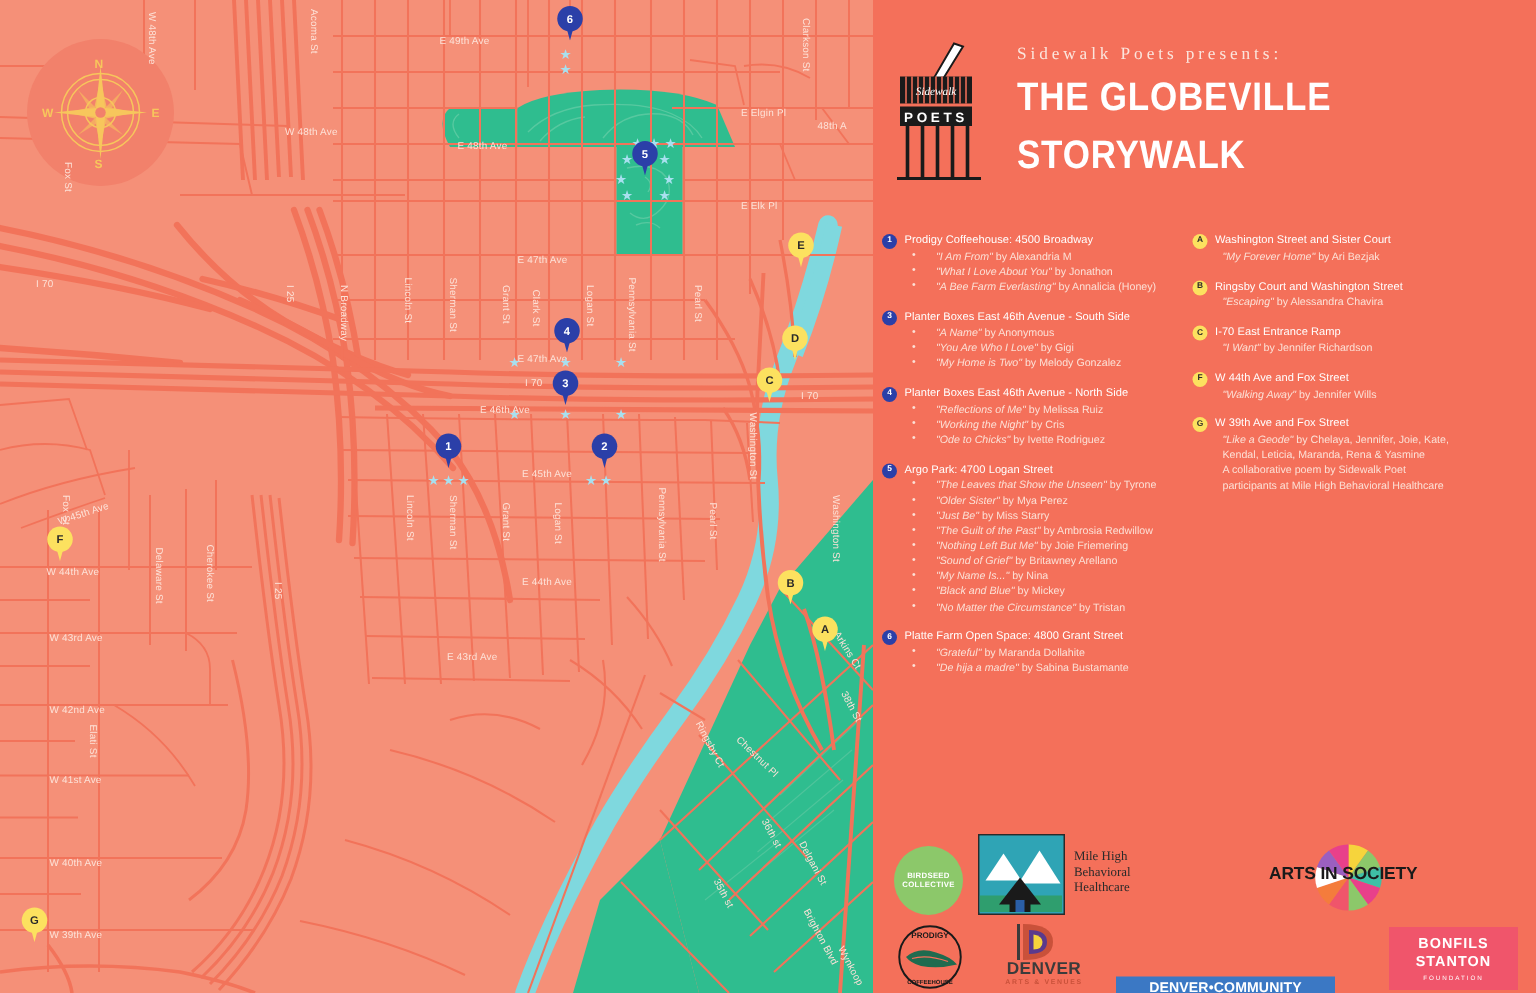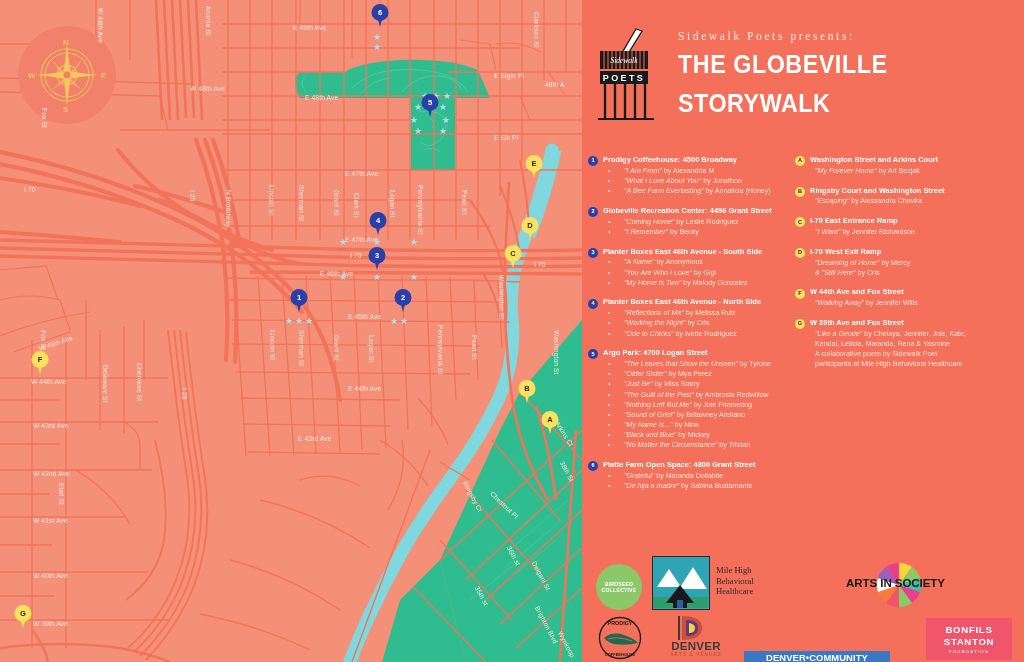--- a/index.html
+++ b/index.html
@@ -113,21 +113,21 @@
   .badge {
     position:absolute; left:2px; top:1.2px;
     width:10px; height:10px; border-radius:50%;
     background:#2B3FA8; color:#fff;
     font-size:5.6px; font-weight:bold;
     display:flex; align-items:center; justify-content:center;
     line-height:1;
   }
   .badge.y { background:#FCE15F; color:#2A2A2A; }
   .etitle {
-    color:#FFFFFF; font-size:7.4px; font-weight:bold;
+    color:#FFFFFF; font-size:7.4px; font-weight:normal;
     line-height:1.34; letter-spacing:.04px;
   }
   .poems { list-style:none; margin-top:1px; }
   .poems li {
     color:#FCE0D6; font-size:7.1px; line-height:1.43;
     position:relative; padding-left:21px;
   }
   .poems li .bul {
     position:absolute; left:5px; top:0; font-size:7px; color:#FCE0D6;
   }
@@ -660,28 +660,20 @@
           <div class="entry">
             <div class="badge">1</div>
             <div class="etitle">Prodigy Coffeehouse: 4500 Broadway</div>
             <ul class="poems">
               <li><span class="bul">•</span><i>"I Am From"</i><span> by Alexandria M</span></li>
               <li><span class="bul">•</span><i>"What I Love About You"</i><span> by Jonathon</span></li>
               <li><span class="bul">•</span><i>"A Bee Farm Everlasting"</i><span> by Annalicia (Honey)</span></li>
             </ul>
           </div>
           <div class="entry">
-            <div class="badge">2</div>
-            <div class="etitle">Globeville Recreation Center: 4496 Grant Street</div>
-            <ul class="poems">
-              <li><span class="bul">•</span><i>"Coming Home"</i><span> by Leslie Rodriguez</span></li>
-              <li><span class="bul">•</span><i>"I Remember"</i><span> by Becky</span></li>
-            </ul>
-          </div>
-          <div class="entry">
             <div class="badge">3</div>
             <div class="etitle">Planter Boxes East 46th Avenue - South Side</div>
             <ul class="poems">
               <li><span class="bul">•</span><i>"A Name"</i><span> by Anonymous</span></li>
               <li><span class="bul">•</span><i>"You Are Who I Love"</i><span> by Gigi</span></li>
               <li><span class="bul">•</span><i>"My Home is Two"</i><span> by Melody Gonzalez</span></li>
             </ul>
           </div>
           <div class="entry">
             <div class="badge">4</div>
@@ -712,45 +704,37 @@
             <div class="etitle">Platte Farm Open Space: 4800 Grant Street</div>
             <ul class="poems">
               <li><span class="bul">•</span><i>"Grateful"</i><span> by Maranda Dollahite</span></li>
               <li><span class="bul">•</span><i>"De hija a madre"</i><span> by Sabina Bustamante</span></li>
             </ul>
           </div>
         </div>
       <div class="col right" id="col-right">
           <div class="entry">
             <div class="badge y">A</div>
-            <div class="etitle">Washington Street and Arkins Court</div>
+            <div class="etitle">Washington Street and Sister Court</div>
             <div class="plain">
               <div><i>"My Forever Home"</i><span> by Ari Bezjak</span></div>
             </div>
           </div>
           <div class="entry">
             <div class="badge y">B</div>
             <div class="etitle">Ringsby Court and Washington Street</div>
             <div class="plain">
               <div><i>"Escaping"</i><span> by Alessandra Chavira</span></div>
             </div>
           </div>
           <div class="entry">
             <div class="badge y">C</div>
             <div class="etitle">I-70 East Entrance Ramp</div>
             <div class="plain">
               <div><i>"I Want"</i><span> by Jennifer Richardson</span></div>
-            </div>
-          </div>
-          <div class="entry">
-            <div class="badge y">D</div>
-            <div class="etitle">I-70 West Exit Ramp</div>
-            <div class="plain">
-              <div><i>"Dreaming of Home"</i><span> by Mercy</span></div>
-              <div><i>&amp; "Still Here"</i><span> by Cris</span></div>
             </div>
           </div>
           <div class="entry">
             <div class="badge y">F</div>
             <div class="etitle">W 44th Ave and Fox Street</div>
             <div class="plain">
               <div><i>"Walking Away"</i><span> by Jennifer Wills</span></div>
             </div>
           </div>
           <div class="entry">

